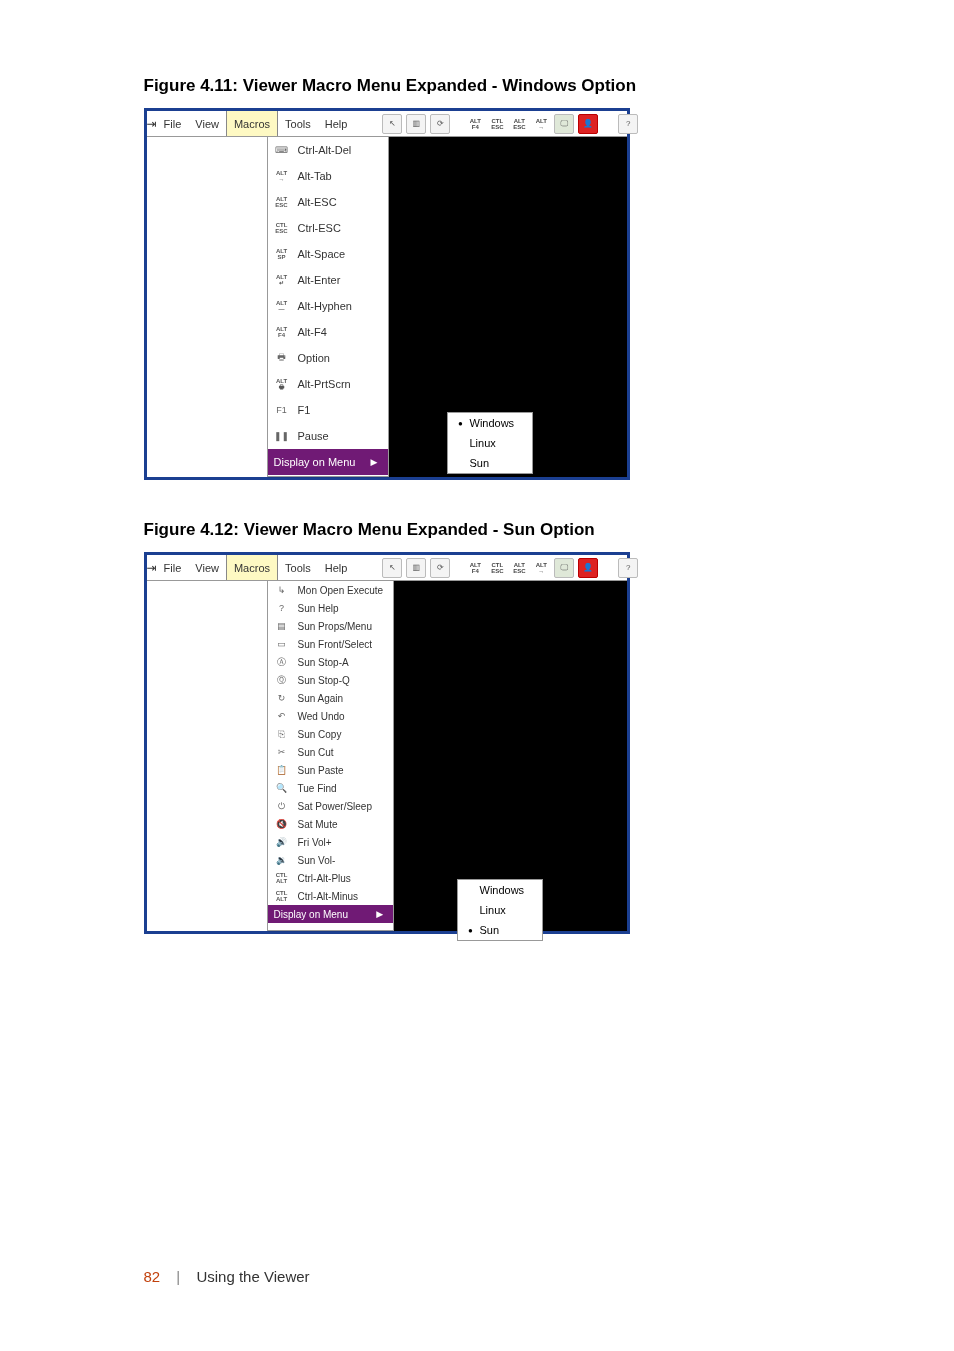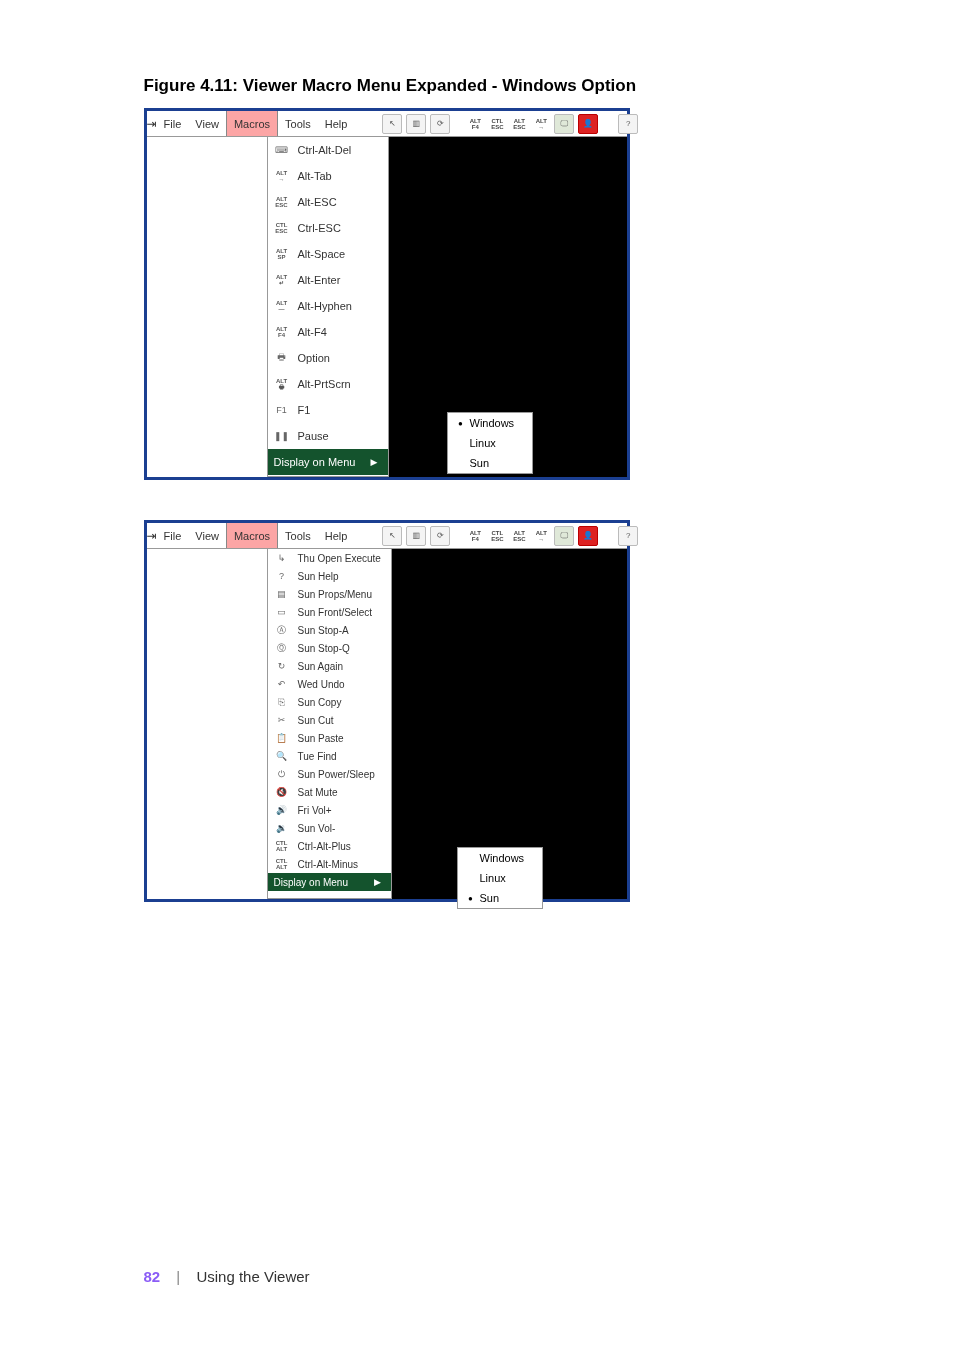--- a/index.html
+++ b/index.html
@@ -3,45 +3,45 @@
 <meta charset="utf-8">
 <style>
 html,body{margin:0;padding:0;background:#fff;font-family:Arial,Helvetica,sans-serif;color:#000}
 .page{width:837px;min-height:1351px;margin:4px auto;padding:72px 80px 0 85px;box-sizing:border-box;position:relative}
 h3{font-size:17px;font-weight:bold;margin:0 0 12px 0}
 .figwrap{border:3px solid #1b3f91;background:#fff;margin-bottom:40px}
 
 .menubar{display:flex;align-items:center;height:25px;border-bottom:1px solid #999;font-size:11px;background:#fff}
 .menubar .pin{width:24px;text-align:center;font-size:12px;color:#333}
 .menubar .mitem{padding:0 7px;height:100%;display:flex;align-items:center;color:#333}
-.menubar .mitem.active{border:1px solid #888;background:#fca5a5;border-top:0;border-bottom:0}
+.menubar .mitem.active{border:1px solid #888;background:#fef9c3;border-top:0;border-bottom:0}
 .spacer{flex:0 0 24px}
 .tbicons{display:flex;align-items:center;gap:4px;padding:0 4px}
 .tbico{width:18px;height:18px;border:1px solid #bbb;border-radius:2px;background:#f4f4f4;display:flex;align-items:center;justify-content:center;font-size:8px;color:#555}
 .tbtxt{width:18px;height:18px;display:flex;align-items:center;justify-content:center;font-size:6px;font-weight:bold;line-height:6px;color:#444;text-align:center}
 .tbico.red{background:#d22;border-color:#b00;color:#fff}
 .tbico.mon{background:#dfe8d8}
 .figbody{display:flex;min-height:300px;position:relative}
 .figbody.win{min-height:340px}
 .figbody.sun{min-height:350px}
 .leftvoid{flex:0 0 120px;background:#fff}
 .dropdown{background:#fff;border:1px solid #999;border-top:0;min-width:120px;box-shadow:1px 1px 0 rgba(0,0,0,.07)}
 .dditem{display:flex;align-items:center;height:26px;font-size:11px;color:#333;padding:0 10px 0 6px;gap:8px;white-space:nowrap}
 .dditem.small{height:18px;font-size:10px}
 .dditem .ic{width:16px;height:14px;display:flex;align-items:center;justify-content:center;font-size:9px;color:#666}
 .dditem .ictxt{width:16px;font-size:6px;line-height:6px;font-weight:bold;color:#555;text-align:center}
-.dmenu{background:#14532d;color:#fff}
+.dmenu{background:#701a75;color:#fff}
 .dmenu .dlab{flex:1}
 .dmenu .arrow{font-size:9px}
 .submenu{position:absolute;background:#fff;border:1px solid #999;min-width:84px}
 .subitem{display:flex;align-items:center;height:20px;font-size:11px;padding:0 10px;gap:6px}
 .bullet{width:6px;text-align:center;font-size:8px}
 .restdark{flex:1;background:#000}
 .footer{position:absolute;left:85px;bottom:70px;font-size:15px;color:#333}
-.footer .pn{font-weight:bold;color:#8b5cf6}
+.footer .pn{font-weight:normal;color:#c2410c}
 .footer .sep{margin:0 12px;color:#888}
 
 .sub-win{left:300px;top:275px}
 .sub-sun{left:310px;top:298px}
 </style>
 </head>
 <body>
 
 <div class="page">
 
@@ -149,20 +149,21 @@
           </div>
           <div class="subitem">
             <span class="bullet"></span>
             <span>Sun</span>
           </div>
         </div>
       <div class="restdark"></div>
     </div>
   </div>
 
+  <h3>Figure 4.12: Viewer Macro Menu Expanded - Sun Option</h3>
   <div class="figwrap" style="width:480px">
     <div class="menubar">
       <div class="pin">⇥</div>
       <div class="mitem">File</div>
       <div class="mitem">View</div>
       <div class="mitem active">Macros</div>
       <div class="mitem">Tools</div>
       <div class="mitem">Help</div>
       <div class="spacer"></div>
       <div class="tbicons">
@@ -182,21 +183,21 @@
         <div class="tbico red">👤</div>
         <div style="width:12px"></div>
         <div class="tbico">?</div>
       </div>
     </div>
     <div class="figbody sun">
       <div class="leftvoid"></div>
       <div class="dropdown" id="dd2">
           <div class="dditem small">
             <span class="ic">↳</span>
-            <span>Thu Open Execute</span>
+            <span>Mon Open Execute</span>
           </div>
           <div class="dditem small">
             <span class="ic">?</span>
             <span>Sun Help</span>
           </div>
           <div class="dditem small">
             <span class="ic">▤</span>
             <span>Sun Props/Menu</span>
           </div>
           <div class="dditem small">
@@ -230,21 +231,21 @@
           <div class="dditem small">
             <span class="ic">📋</span>
             <span>Sun Paste</span>
           </div>
           <div class="dditem small">
             <span class="ic">🔍</span>
             <span>Tue Find</span>
           </div>
           <div class="dditem small">
             <span class="ic">⏻</span>
-            <span>Sun Power/Sleep</span>
+            <span>Sat Power/Sleep</span>
           </div>
           <div class="dditem small">
             <span class="ic">🔇</span>
             <span>Sat Mute</span>
           </div>
           <div class="dditem small">
             <span class="ic">🔊</span>
             <span>Fri Vol+</span>
           </div>
           <div class="dditem small">

